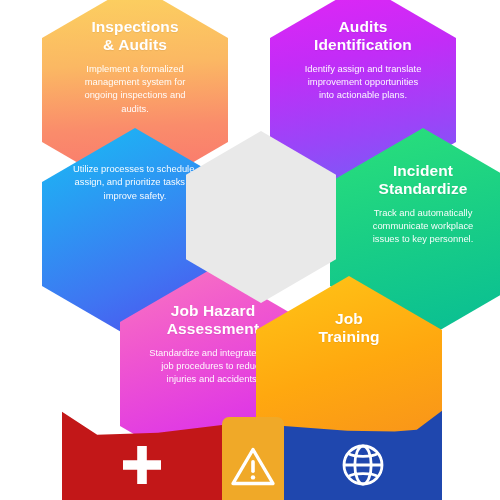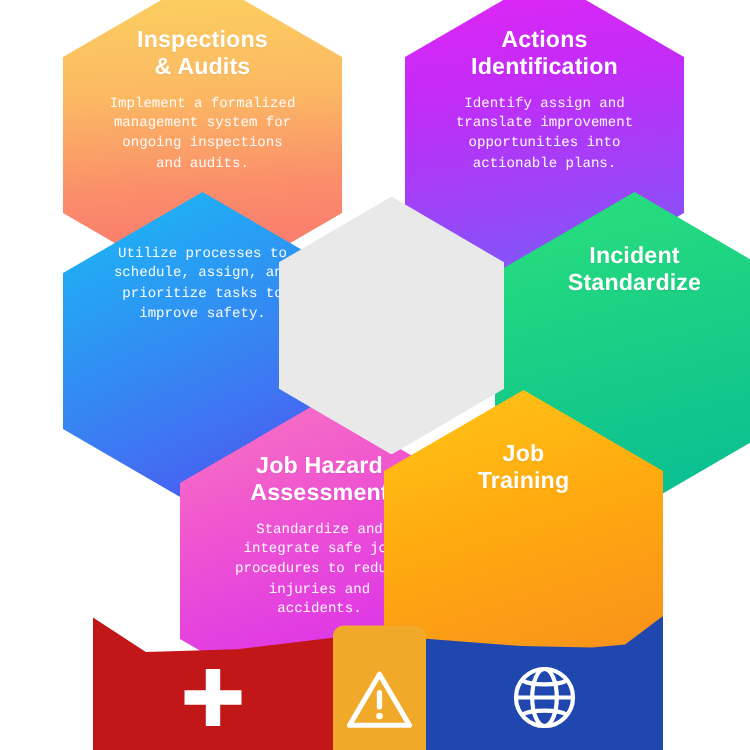--- a/index.html
+++ b/index.html
@@ -49,30 +49,29 @@
     margin: 0 0 7px 0;
     text-shadow: 0 1px 1px rgba(0,0,0,0.07);
   }
   .hex .hex-body {
     font-size: 9.4px;
     line-height: 1.42;
     font-weight: normal;
     margin: 0;
     max-width: 128px;
     color: rgba(255,255,255,0.96);
-    font-family: Liberation Mono, monospace;
   }
 
   
   #hex-inspections   { left: 42px;  top: -16px;  background: linear-gradient(177deg, #FCD45F 0%, #FBB863 38%, #FA8C6B 67%, #F9706E 100%); }
   #hex-hazard        { left: 270px; top: -16px;  background: linear-gradient(170deg, #E425F5 0%, #C32CF7 35%, #9A45F8 68%, #6E62F6 100%); }
   #hex-corrective    { left: 42px;  top: 128px;  background: linear-gradient(155deg, #18BDF4 0%, #2A9BF3 32%, #3F75F2 66%, #5148EE 100%); }
   #hex-incident      { left: 330px; top: 128px;  background: linear-gradient(165deg, #2BE07A 0%, #1ACF85 45%, #07BC95 100%); }
   #hex-jobhazard     { left: 120px; top: 268px;  background: linear-gradient(160deg, #F977C0 0%, #F057CF 32%, #E13BE3 66%, #C72BF0 100%); text-align: center; }
-  #hex-jobtraining   { left: 256px; top: 260px;  background: linear-gradient(162deg, #FFC517 0%, #FFA80F 45%, #F58A20 100%); }
+  #hex-jobtraining   { left: 256px; top: 276px;  background: linear-gradient(162deg, #FFC517 0%, #FFA80F 45%, #F58A20 100%); }
 
   
   #hex-center {
     position: absolute;
     left: 186px;
     top: 131px;
     width: 150px;
     height: 172px;
     background: #e9e9e9;
     -webkit-clip-path: polygon(50% 0%, 100% 25.5%, 100% 74.5%, 50% 100%, 0% 74.5%, 0% 25.5%);
@@ -133,35 +132,36 @@
   <div class="hex" id="hex-inspections">
     <div class="hex-title">
       <span>Inspections</span><br>
       <span>&amp; Audits</span>
     </div>
     <p class="hex-body">Implement a formalized management system for ongoing inspections and audits.</p>
   </div>
 
   <div class="hex" id="hex-hazard">
     <div class="hex-title">
-      <span>Actions</span><br>
+      <span>Audits</span><br>
       <span>Identification</span>
     </div>
     <p class="hex-body">Identify assign and translate improvement opportunities into actionable plans.</p>
   </div>
 
   <div class="hex" id="hex-corrective">
     <p class="hex-body">Utilize processes to schedule, assign, and prioritize tasks to improve safety.</p>
   </div>
 
   <div class="hex" id="hex-incident">
     <div class="hex-title">
       <span>Incident</span><br>
       <span>Standardize</span>
     </div>
+    <p class="hex-body">Track and automatically communicate workplace issues to key personnel.</p>
   </div>
 
   <div class="hex" id="hex-jobhazard">
     <div class="hex-title">
       <span>Job Hazard</span><br>
       <span>Assessment</span>
     </div>
     <p class="hex-body">Standardize and integrate safe job procedures to reduce injuries and accidents.</p>
   </div>
 

